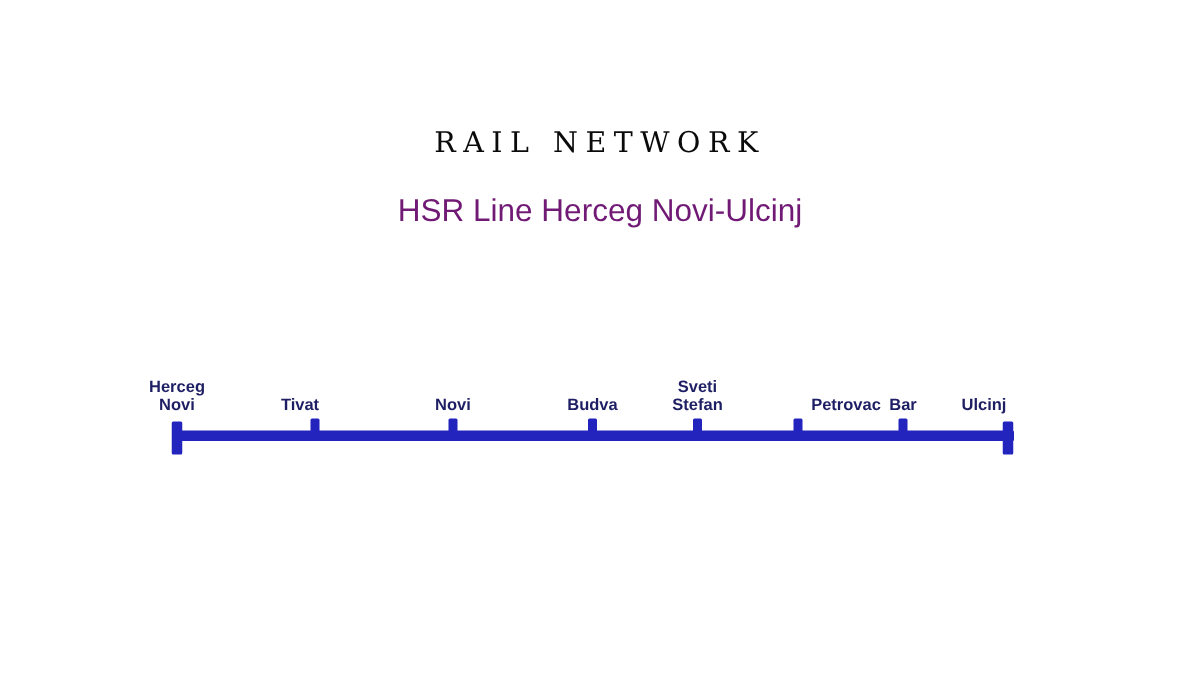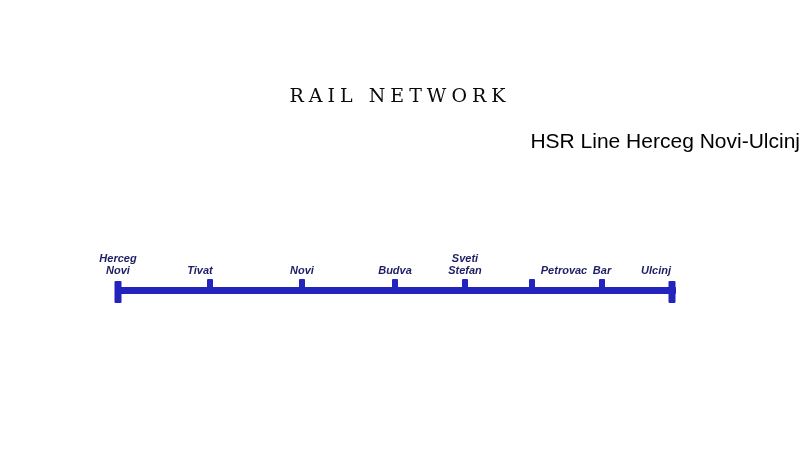--- a/index.html
+++ b/index.html
@@ -25,30 +25,29 @@
     font-size: 19px;
     font-weight: 400;
     letter-spacing: 5px;
     color: #0a0a0a;
   }
   .diagram-subtitle {
     position: absolute;
     top: 129px;
     left: 0;
     width: 100%;
-    text-align: right;
+    text-align: center;
     font-family: "Liberation Sans", sans-serif;
     font-size: 21px;
     font-weight: 400;
-    color: #000000;
+    color: #701a75;
   }
   #rail-diagram {
     position: absolute;
     inset: 0;
-    font-style: italic;
   }
   .rail-track {
     position: absolute;
     left: 115px;
     top: 287px;
     width: 561px;
     height: 7px;
     background: var(--line-color, #2323bd);
     border-radius: 1px;
   }

